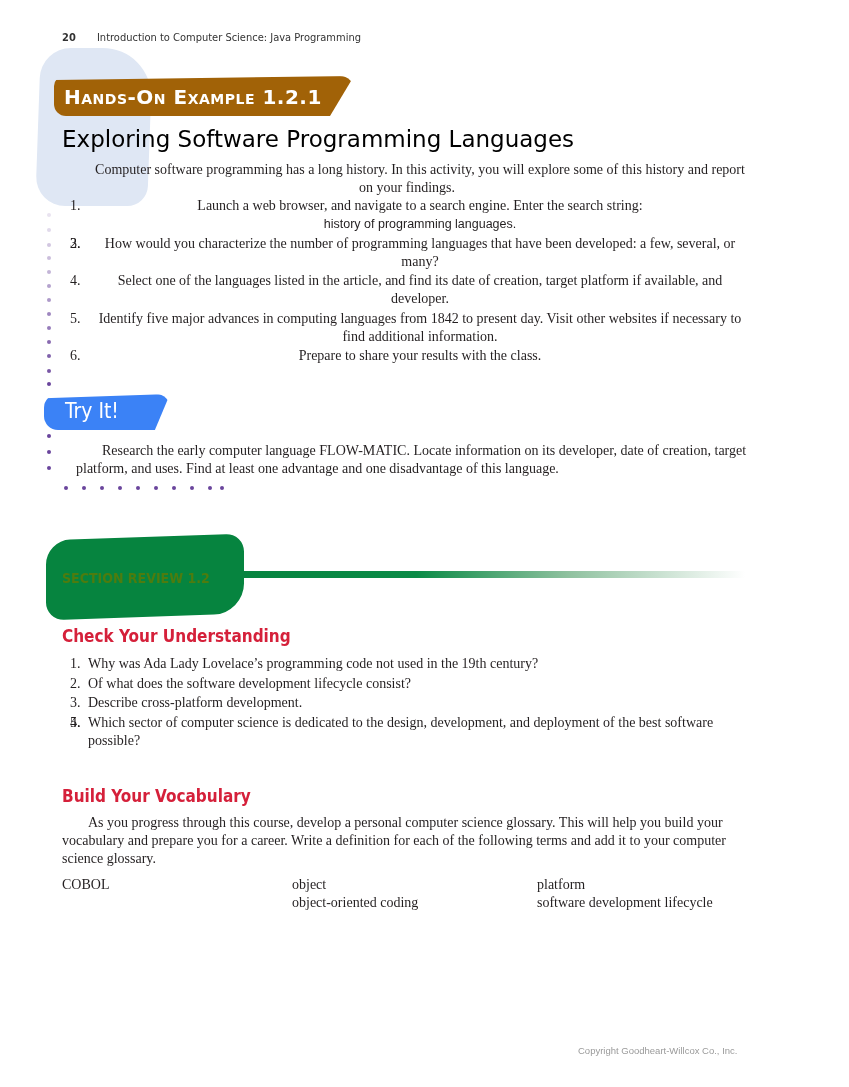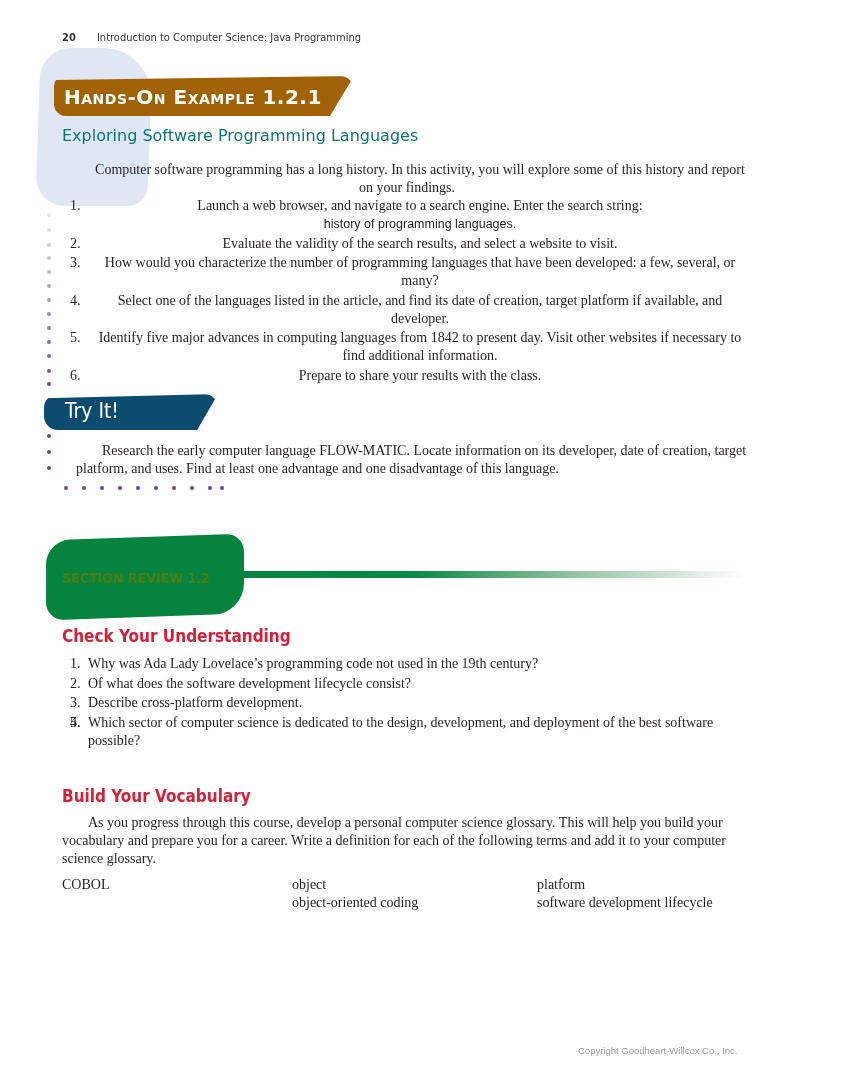--- a/index.html
+++ b/index.html
@@ -2,30 +2,30 @@
 <html><head>
 <meta charset="utf-8">
 <style>
   html,body{margin:0;padding:0;background:#fff;}
   body{width:849px;height:1087px;position:relative;overflow:hidden;font-family:"Liberation Serif",serif;color:#231f20;}
   .hdr{position:absolute;top:31px;left:62px;font-family:"DejaVu Sans Condensed","DejaVu Sans",sans-serif;font-size:11px;color:#333;}
   .hdr .pn{font-weight:bold;margin-right:18px;}
   .bluebg{position:absolute;left:38px;top:48px;width:112px;height:158px;background:#dfe7f4;border-radius:30px 50px 20px 30px;transform:skewX(-2deg);}
   .hands{position:absolute;left:54px;top:76px;width:300px;height:40px;background:#a16207;border-radius:10px 14px 10px 12px;clip-path:polygon(0 10%,100% 0,92% 100%,0 100%);}
   .hands span{position:absolute;left:10px;top:9px;color:#fff;font-family:"DejaVu Sans",sans-serif;font-weight:bold;font-size:20px;letter-spacing:0.5px;font-variant:small-caps;}
-  .title{position:absolute;left:62px;top:126px;font-family:"DejaVu Sans",sans-serif;font-size:16px;color:#0f766e;}
+  .title{position:absolute;left:62px;top:126px;font-family:"DejaVu Sans",sans-serif;font-size:23px;color:#000000;}
   p{margin:0;}
   .body{position:absolute;left:62px;width:690px;font-size:14px;line-height:18px;}
   .ind{text-indent:26px;}
   ol{margin:0;padding:0;list-style:none;}
   ol li{position:relative;padding-left:26px;margin-bottom:1.5px;}
   ol li .num{position:absolute;left:8px;}
   .sans{font-family:"Liberation Sans",sans-serif;font-size:12.5px;}
   .dot{position:absolute;width:4px;height:4px;border-radius:50%;background:#6a459c;}
-  .try{position:absolute;left:44px;top:394px;width:126px;height:36px;background:#0c4a6e;border-radius:14px;clip-path:polygon(0 12%,100% 0,88% 100%,0 100%);padding-left:48px;}
+  .try{position:absolute;left:44px;top:394px;width:126px;height:36px;background:#3b82f6;border-radius:14px;clip-path:polygon(0 12%,100% 0,88% 100%,0 100%);}
   .try span{position:absolute;left:21px;top:5px;color:#fff;font-family:"DejaVu Sans Condensed","DejaVu Sans",sans-serif;font-size:21px;}
   .srbox{position:absolute;left:46px;top:537px;width:198px;height:80px;background:#06843f;border-radius:24px 18px 30px 18px;transform:skewY(-2deg);}
   .srlabel{position:absolute;left:62px;top:570px;color:#4d7c0f;font-family:"DejaVu Sans Condensed","DejaVu Sans",sans-serif;font-weight:bold;font-size:14px;}
   .srline{position:absolute;left:240px;top:571px;width:505px;height:7px;background:linear-gradient(to right,#06843f 0%,#0b8b47 35%,#8fc19f 65%,#ffffff 100%);}
   .rh{position:absolute;left:62px;font-family:"DejaVu Sans Condensed","DejaVu Sans",sans-serif;font-weight:bold;font-size:17px;color:#d5203a;}
   .vocab{position:absolute;left:62px;top:876px;font-size:14px;line-height:18px;}
   .vocab .col{position:absolute;width:240px;}
   .copy{position:absolute;left:578px;top:1045px;font-family:"Liberation Sans",sans-serif;font-size:9.5px;color:#9a9a9a;}
 </style>
 </head>
@@ -39,21 +39,21 @@
 <div class="bluebg"></div>
 <div class="hands">
   <span>Hands-On Example 1.2.1</span>
 </div>
 <div class="title">Exploring Software Programming Languages</div>
 
 <div class="body" style="top:161px;text-align:center;">
   <p class="ind">Computer software programming has a long history. In this activity, you will explore some of this history and report on your findings.</p>
   <ol>
     <li><span class="num">1.</span><span>Launch a web browser, and navigate to a search engine. Enter the search string:</span><br><span class="sans">history of programming languages.</span></li>
-    <li><span class="num">2.</span><span>Evaluate the validity of the search results, and select a website to visit.</span></li>
+    <li><span class="num">2.</span></li>
     <li><span class="num">3.</span><span>How would you characterize the number of programming languages that have been developed: a few, several, or many?</span></li>
     <li><span class="num">4.</span><span>Select one of the languages listed in the article, and find its date of creation, target platform if available, and developer.</span></li>
     <li><span class="num">5.</span><span>Identify five major advances in computing languages from 1842 to present day. Visit other websites if necessary to find additional information.</span></li>
     <li><span class="num">6.</span><span>Prepare to share your results with the class.</span></li>
   </ol>
 </div>
 
 <div>
   <div class="dot" style="left:47px;top:213px;opacity:.15"></div>
   <div class="dot" style="left:47px;top:228px;opacity:.2"></div>

